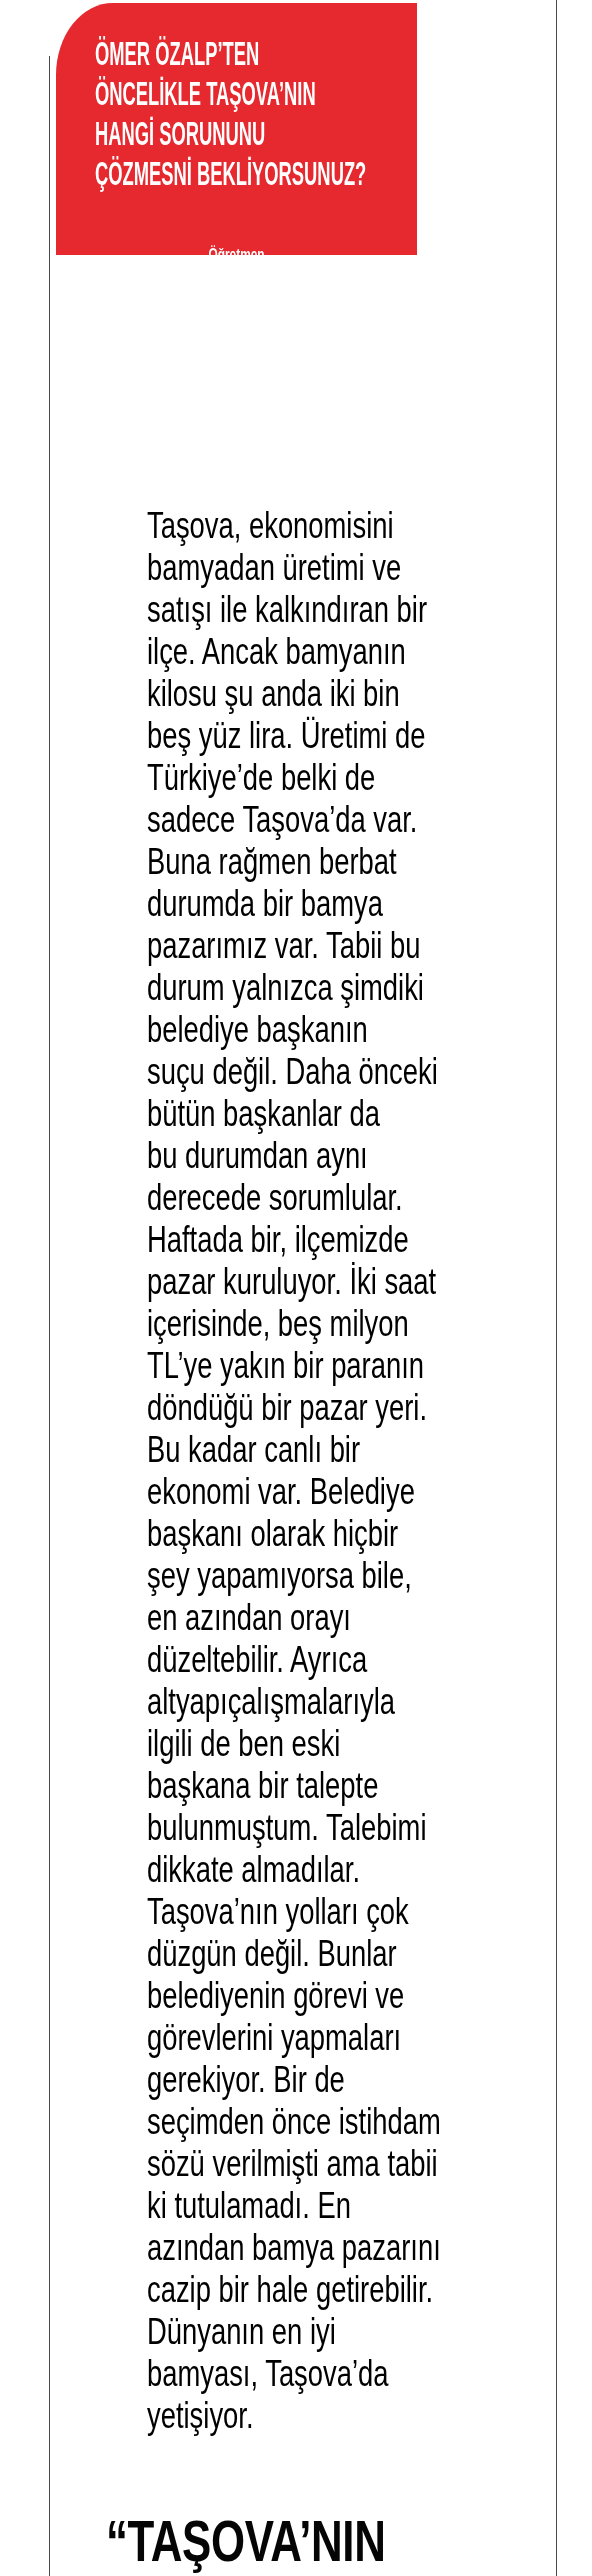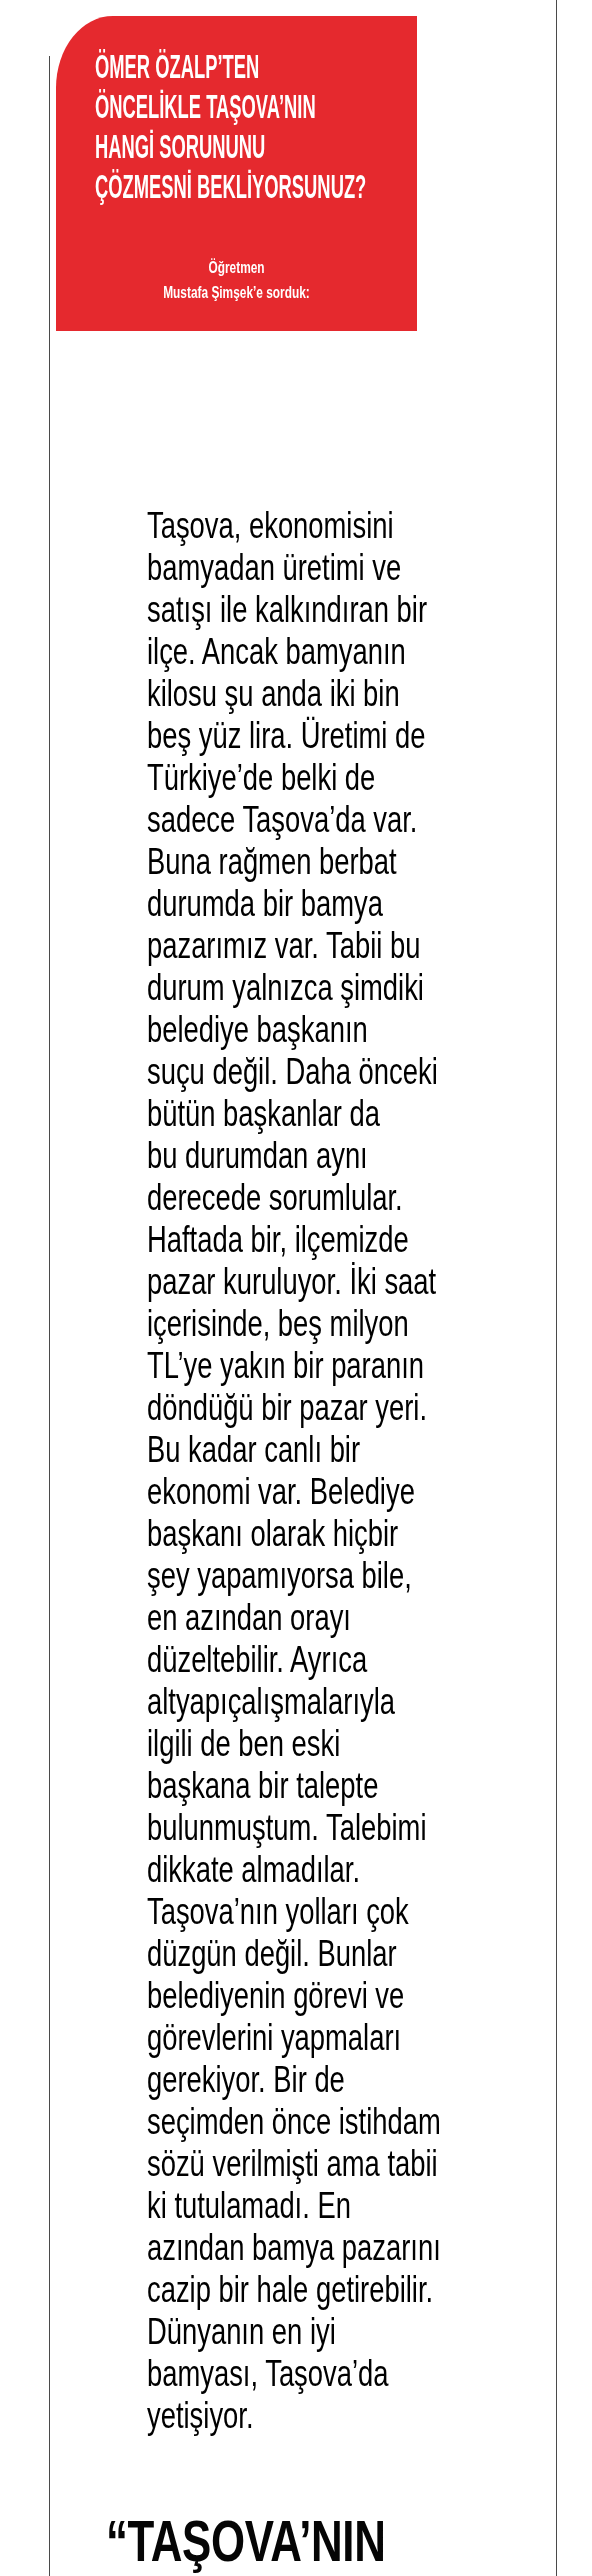--- a/index.html
+++ b/index.html
@@ -7,21 +7,21 @@
     position:relative;width:592px;height:3219px;background:#ffffff;
     overflow:hidden;font-family:"Liberation Sans",sans-serif;color:#000;
   }
   
   .rule{position:absolute;width:1px;background:#4a4a4a;}
   .rule-left{left:49px;top:56px;height:3158px;}
   .rule-right{left:556px;top:0;height:3219px;}
 
   
   .red-box{
-    position:absolute;left:56px;top:16px;width:361px;height:315px;
+    position:absolute;left:56px;top:3px;width:361px;height:252px;
     background:#e5292e;border-top-left-radius:57px 72px;
   }
   .headline{position:absolute;left:39px;top:30px;}
   .headline .hl-line{
     font-size:34px;line-height:40px;font-weight:bold;color:#ffffff;
     white-space:nowrap;transform:scaleX(0.54);transform-origin:left top;
   }
   .subhead{
     position:absolute;left:0;top:239px;width:100%;text-align:center;
     font-size:16.5px;line-height:25px;font-weight:bold;color:#ffffff;

